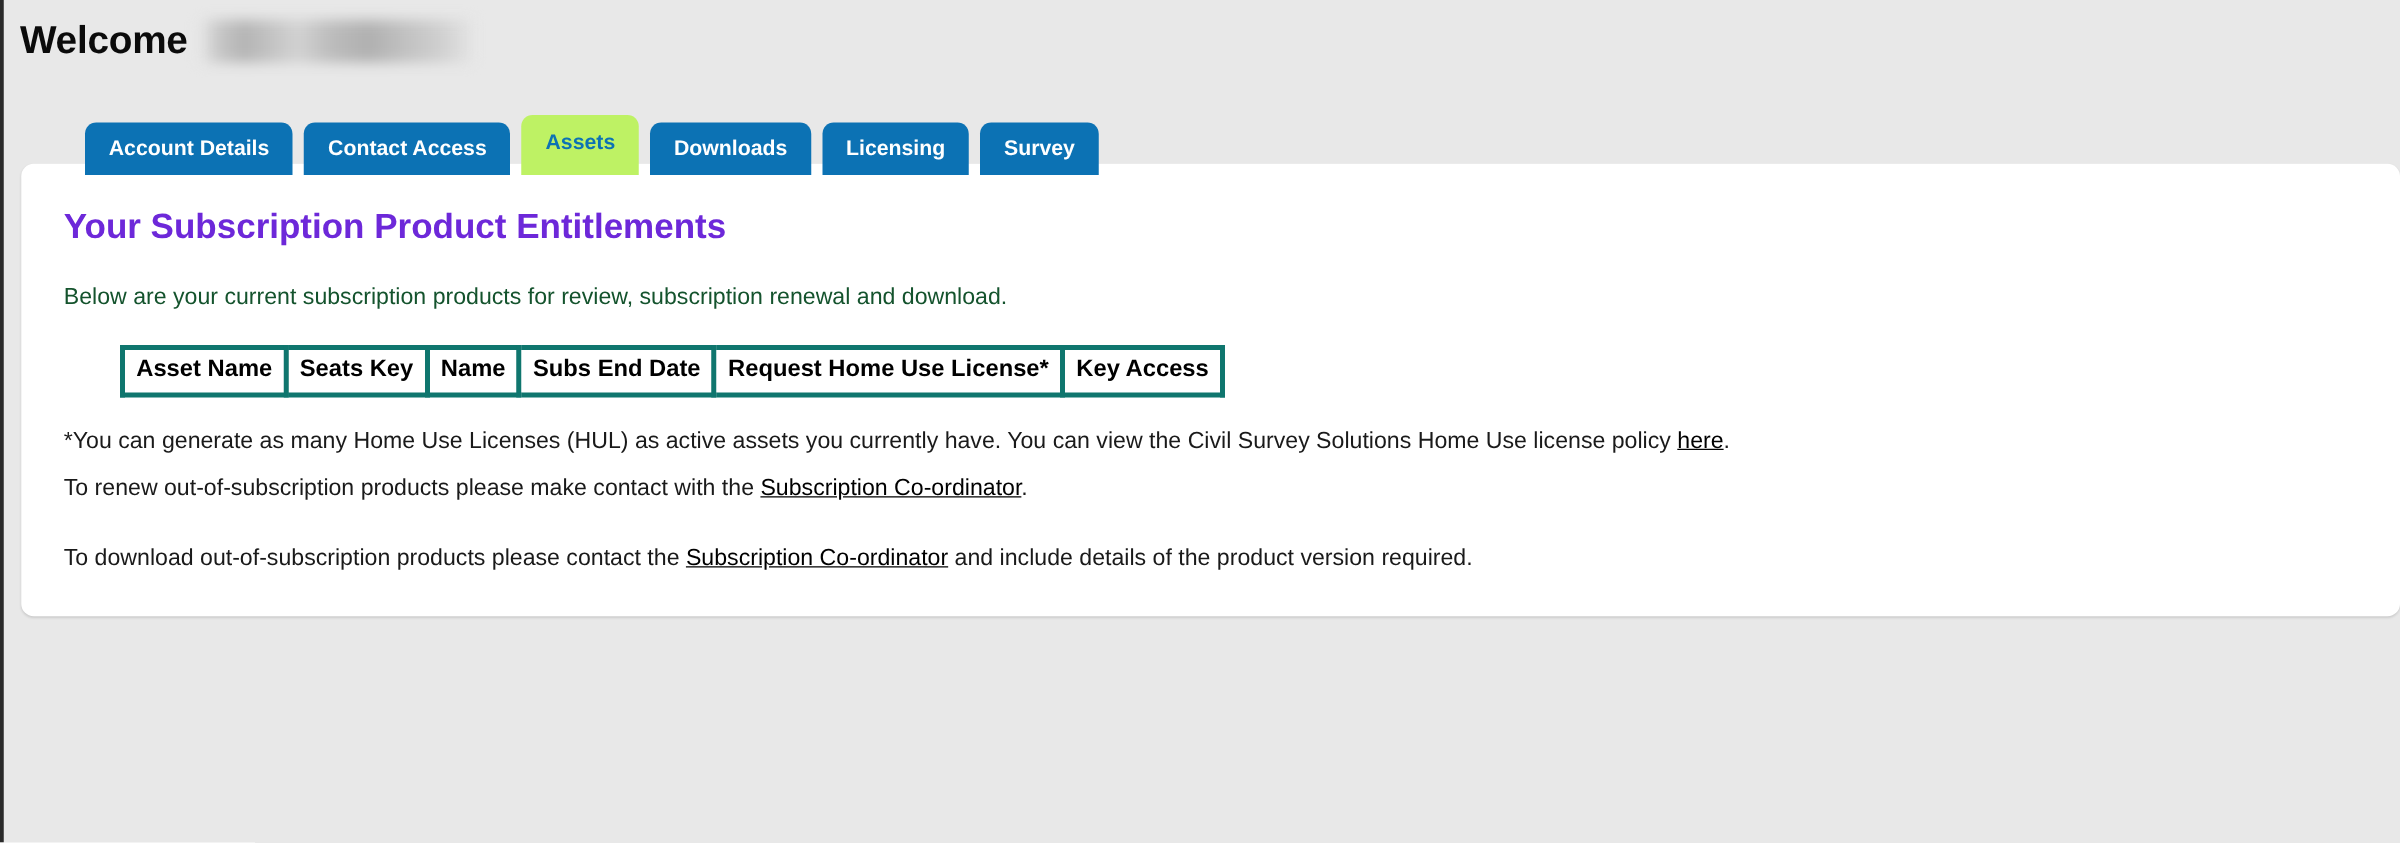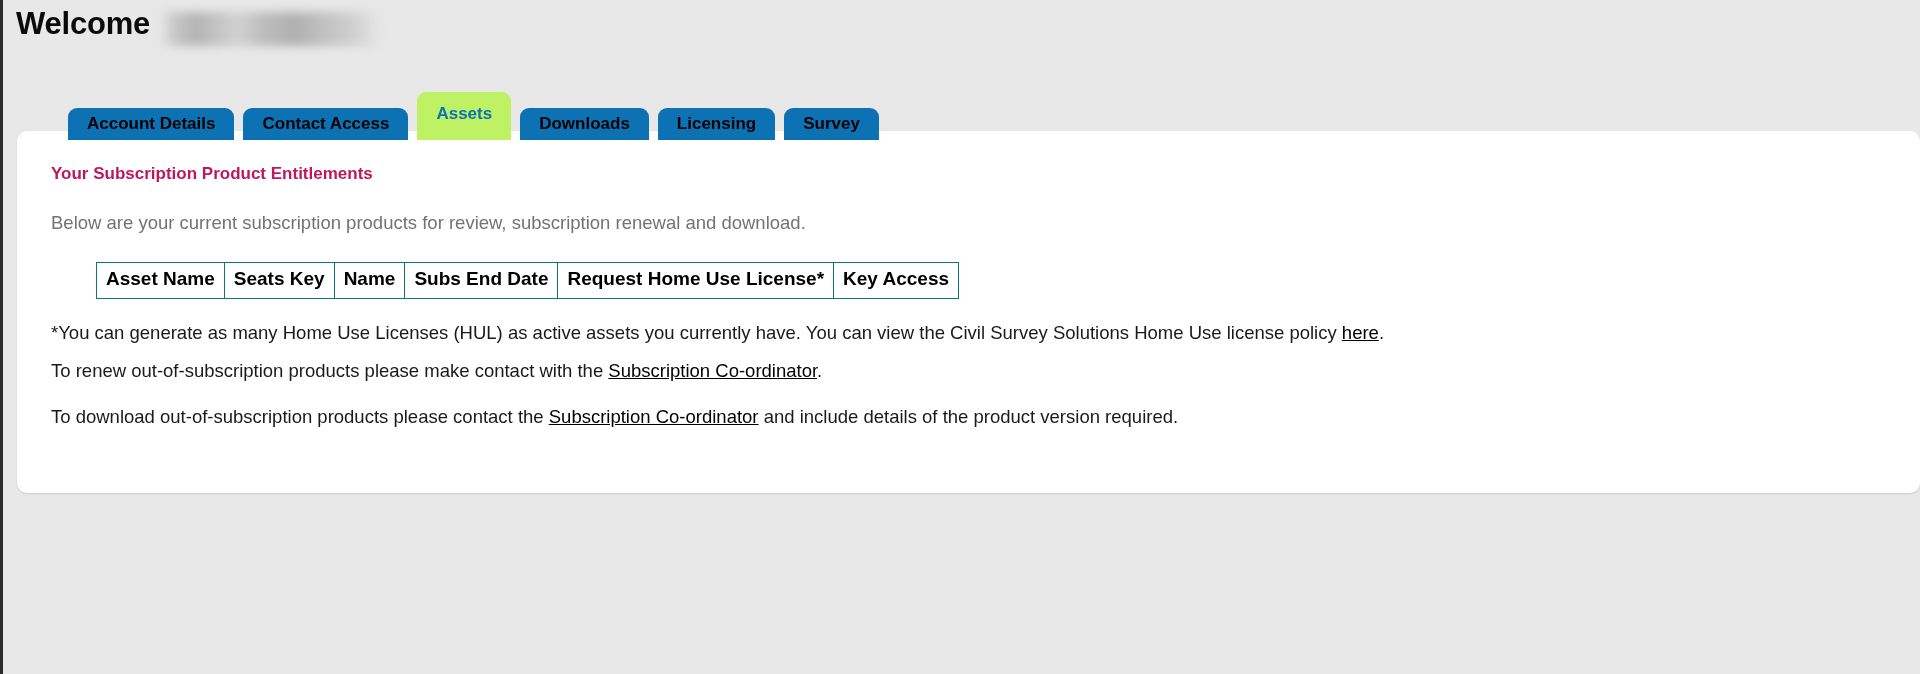--- a/index.html
+++ b/index.html
@@ -24,21 +24,21 @@
     height: 674px;
     background: #2a2a2a;
     z-index: 50;
   }
 
   .welcome-row {
     position: absolute;
     left: 16px;
     top: 8px;
     display: flex;
-    align-items: flex-start;
+    align-items: center;
     gap: 10px;
     height: 46px;
   }
   .welcome-title {
     font-size: 31px;
     font-weight: bold;
     color: #0b0b0b;
     letter-spacing: -0.2px;
     line-height: 1;
     white-space: nowrap;
@@ -67,30 +67,30 @@
     position: absolute;
     left: 68px;
     top: 92px;
     display: flex;
     align-items: flex-end;
     gap: 9px;
     z-index: 10;
   }
   .tab {
     background: #0c72b4;
-    color: #000000;
+    color: #ffffff;
     font-size: 17px;
     font-weight: bold;
     padding: 10px 19px 11px 19px;
     border-radius: 9px 9px 0 0;
     line-height: 1.15;
     white-space: nowrap;
     cursor: pointer;
     box-sizing: border-box;
-    height: 32px;
+    height: 42px;
     display: flex;
     align-items: center;
   }
   .tab.active {
     background: #bef264;
     color: #0c72b4;
     height: 48px;
     padding-bottom: 15px;
     border-radius: 9px 9px 0 0;
   }
@@ -106,59 +106,59 @@
     border-radius: 10px 10px 10px 10px;
     box-shadow: 0 1px 2px rgba(0,0,0,0.12);
     box-sizing: border-box;
   }
 
   .panel-inner {
     padding: 33px 34px 0 34px;
   }
 
   .section-title {
-    font-size: 17px;
-    font-weight: bold;
-    color: #be185d;
+    font-size: 28px;
+    font-weight: bold;
+    color: #6d28d9;
     margin: 0 0 0 0;
     line-height: 1.2;
   }
 
   .intro-text {
     font-size: 18.5px;
-    color: #737373;
+    color: #14532d;
     margin: 27px 0 0 0;
     line-height: 1.3;
   }
 
   
   .entitlements-table {
     border-collapse: collapse;
     margin: 27px 0 0 45px;
     background: #ffffff;
   }
   .entitlements-table th {
-    border: 1px solid #0f766e;
+    border: 4px solid #0f766e;
     font-size: 19px;
     font-weight: bold;
     color: #000000;
     padding: 5px 9px 7px 9px;
     text-align: center;
     white-space: nowrap;
     line-height: 1.2;
   }
 
   .note-line {
     font-size: 18.5px;
     color: #1a1a1a;
     margin: 22px 0 0 0;
     line-height: 1.35;
   }
   .note-line.second { margin-top: 13px; }
-  .note-line.third  { margin-top: 21px; }
+  .note-line.third  { margin-top: 31px; }
 
   a.inline-link {
     color: #000000;
     text-decoration: underline;
   }
 </style>
 </head>
 <body>
 
 <div class="page-edge-left"></div>

